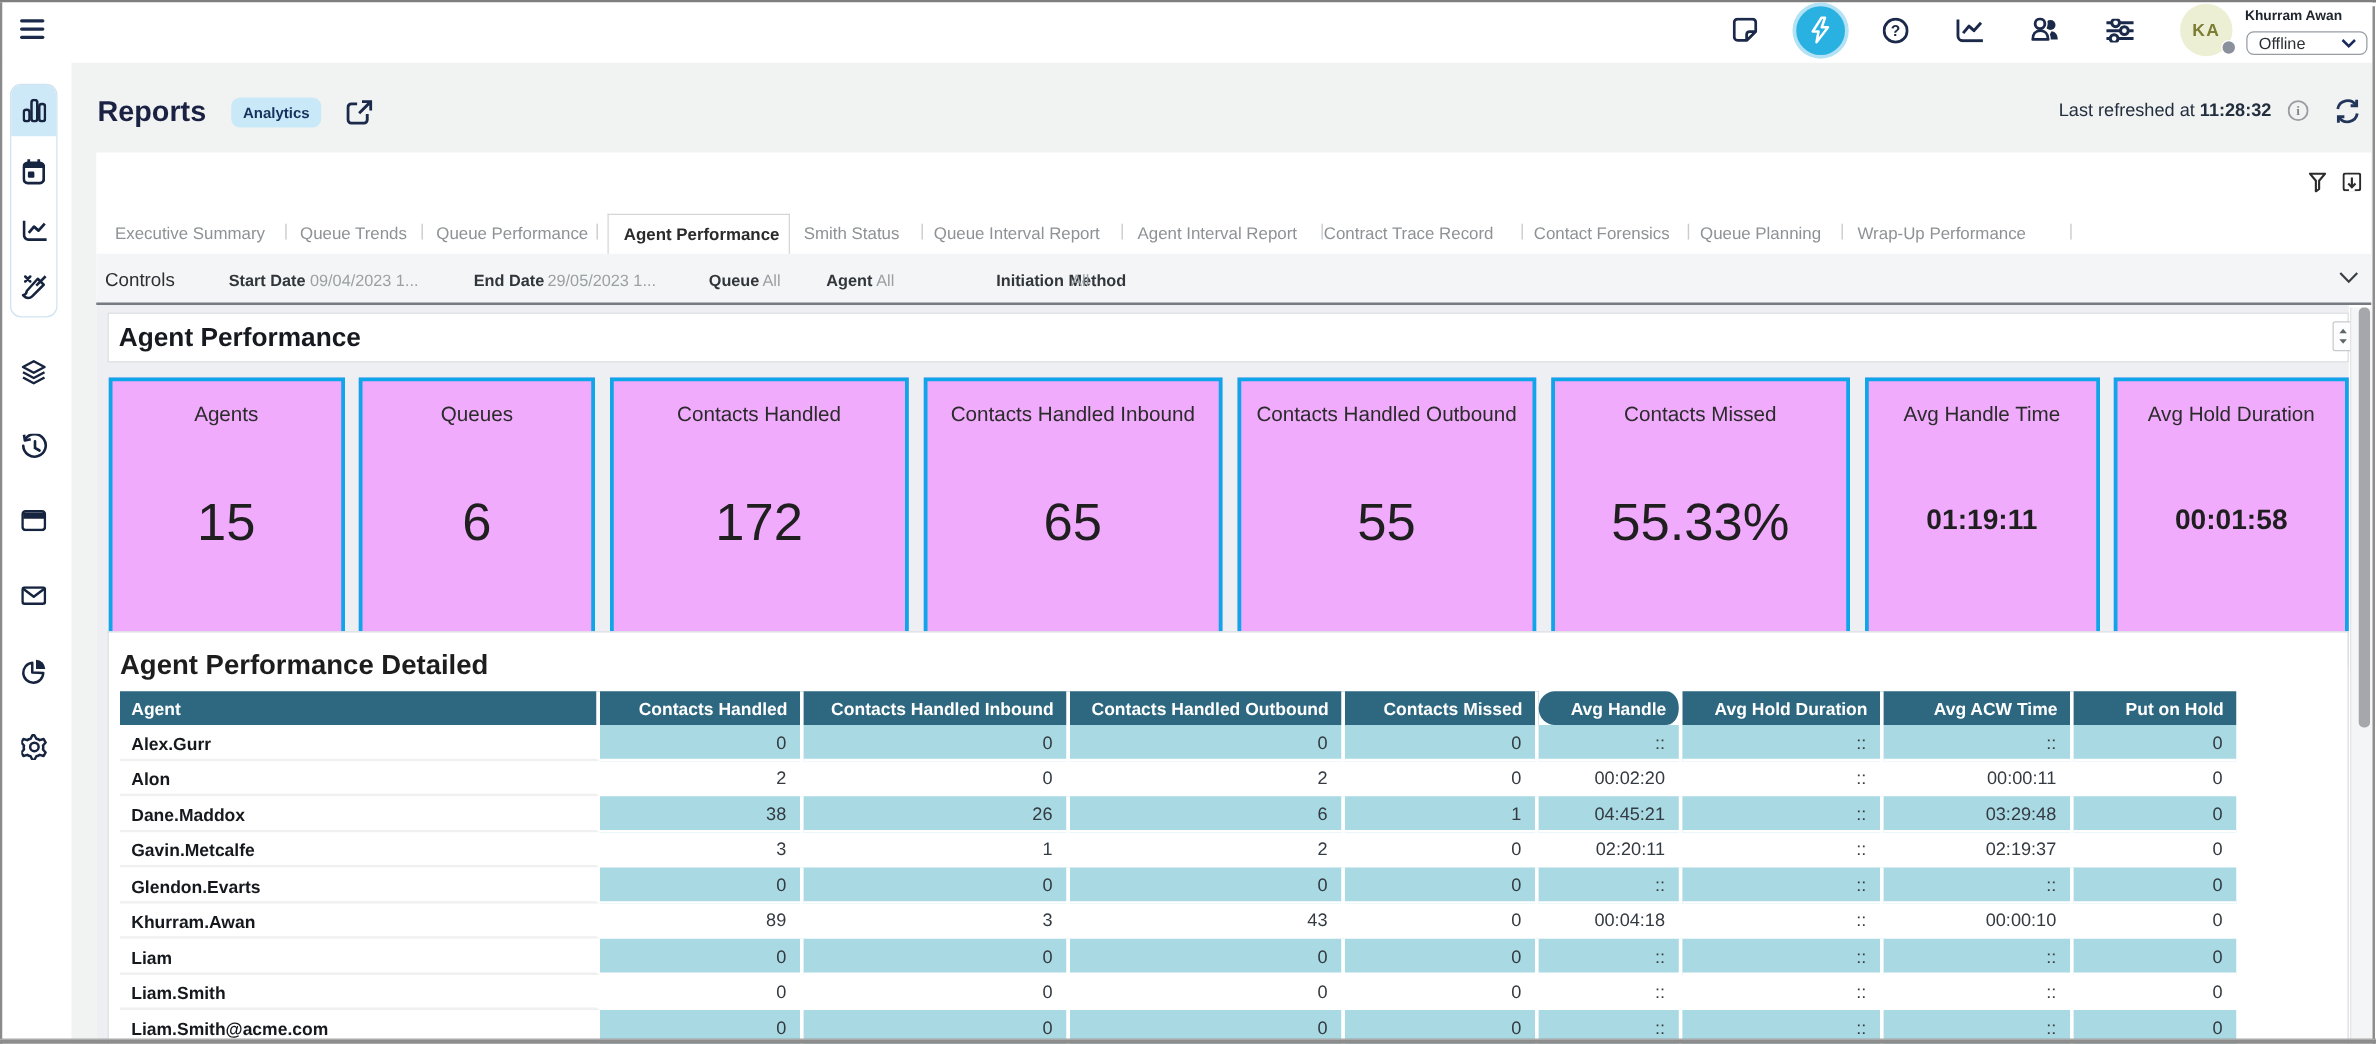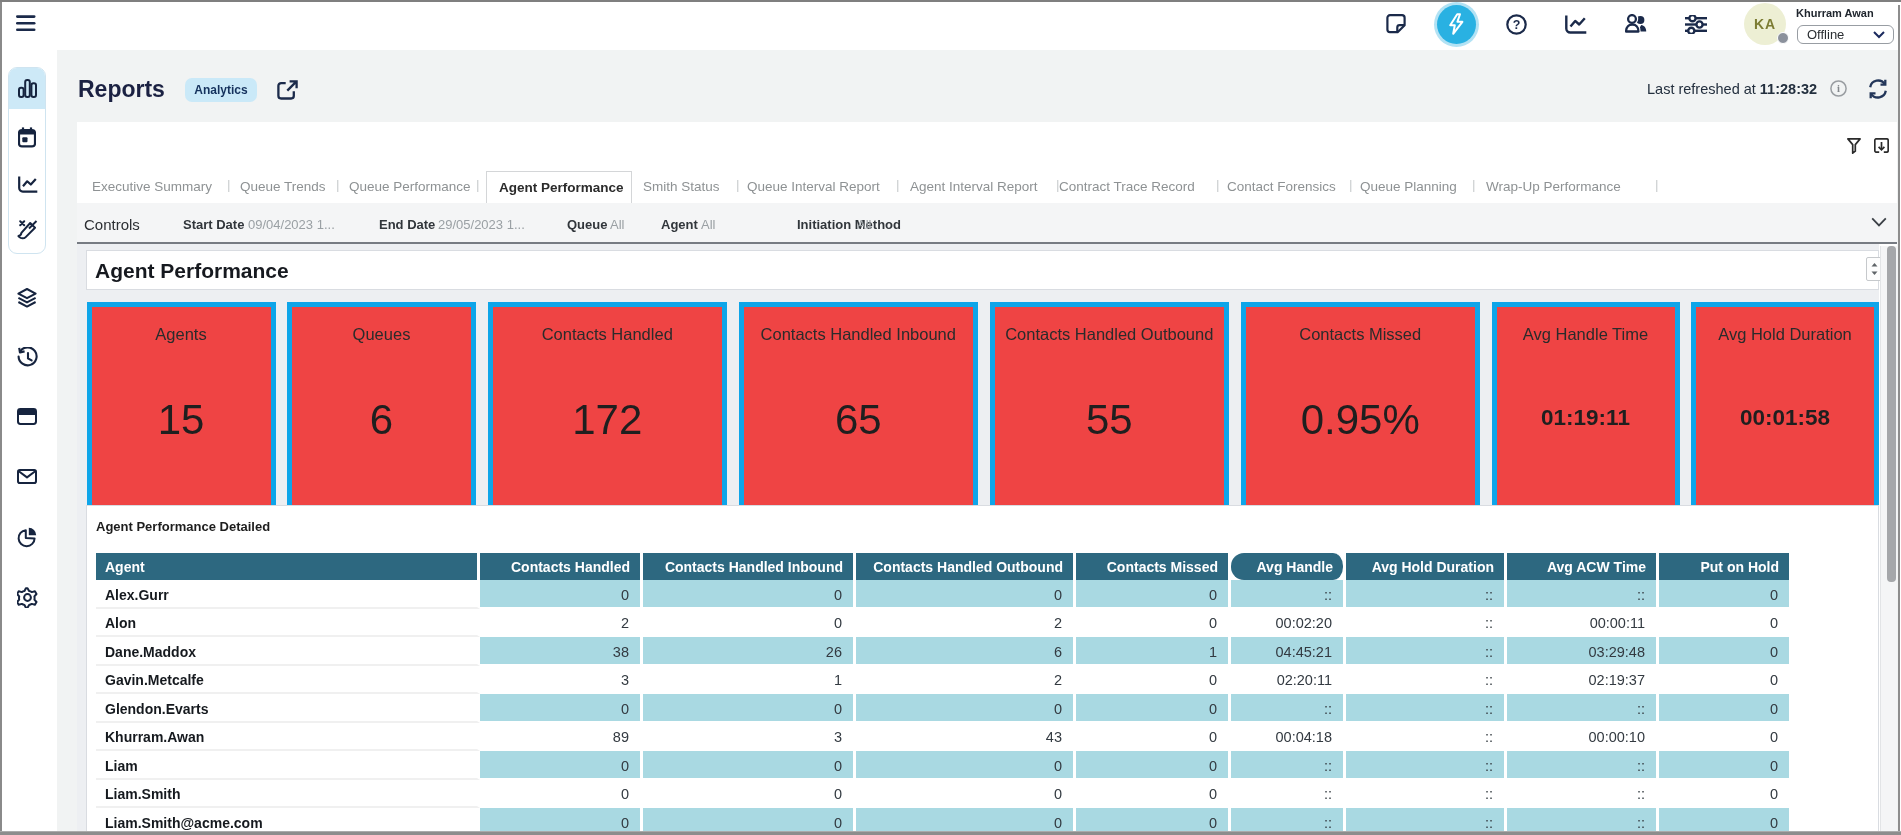--- a/index.html
+++ b/index.html
@@ -31,30 +31,30 @@
   #controls { position:absolute; left:0; top:81px; width:1820px; height:41px; background:#f4f5f6;
     border-bottom:2px solid #767b82; font-size:13px; }
   #controls .lbl { position:absolute; top:14px; font-weight:bold; color:#31363b; white-space:nowrap;}
   #controls .val { position:absolute; top:14px; color:#9aa0a4; white-space:nowrap;}
   #embed { position:absolute; left:0; top:122px; width:1802px; height:591px; background:#edeff2; }
   #qs-title { position:absolute; left:9px; top:6px; width:1793px; height:40px; background:#fff;
     border:1px solid #d9dce1; }
   #qs-title b { position:absolute; left:8px; top:8px; font-size:21px; color:#16191f; }
   #spinner { position:absolute; left:1779px; top:6px; width:17px; height:24px; background:#fdfdfd;
     border:1px solid #c6c9cc; border-radius:2px; }
-  .card { position:absolute; top:58px; height:232px; background:#ef4444; border:5px solid #0ea5e9; }
+  .card { position:absolute; top:58px; height:232px; background:#f0abfc; border:3px solid #0ea5e9; }
   .card .ct { position:absolute; top:18px; left:0; width:100%; text-align:center;
     font-size:16.5px; color:#2b2b2b; }
   .card .cv { position:absolute; top:89px; left:0; width:100%; text-align:center;
     font-size:42px; color:#1f1f1f; }
   .card .cv2 { position:absolute; top:98px; left:0; width:100%; text-align:center;
     font-size:22.5px; font-weight:bold; color:#1f1f1f; }
   #detail { position:absolute; left:9px; top:261px; width:1793px; height:340px; background:#fff;
     border:1px solid #d9dce1; border-bottom:none;}
-  #detail h3 { position:absolute; left:9px; top:13px; font-size:13px; color:#1d1d1d; }
+  #detail h3 { position:absolute; left:9px; top:13px; font-size:22px; color:#1d1d1d; }
   #dtable { position:absolute; left:9px; top:47px; border-collapse:separate; border-spacing:0;
     font-size:14.5px; table-layout:fixed; }
   #dtable th { background:#2d6880; color:#fff; font-weight:bold; height:27px; padding:0 10px; font-size:14px;
     text-align:right; border-right:3px solid #fff; white-space:nowrap; overflow:hidden; }
   #dtable th.agent { text-align:left; padding-left:9px; }
   #dtable td { height:28.5px; padding:3px 11px 0 11px; text-align:right; color:#333a41;
     border-right:3px solid #fff; border-bottom:2px solid #fff; white-space:nowrap; overflow:hidden;}
   #dtable td.agent { text-align:left; font-weight:bold; color:#15191e; font-size:14px; padding-left:12px;
     background:#fff !important; border-bottom:2px solid #f0f0f0; padding-left:9px; }
   #dtable tr.odd td { background:#a9d9e2; }
@@ -277,21 +277,21 @@
     <div class="card" style="left:661.5px; width:239.5px;">
         <div class="ct">Contacts Handled Inbound</div>
         <div class="cv">65</div>
       </div>
     <div class="card" style="left:912.5px; width:239.5px;">
         <div class="ct">Contacts Handled Outbound</div>
         <div class="cv">55</div>
       </div>
     <div class="card" style="left:1163.5px; width:239.5px;">
         <div class="ct">Contacts Missed</div>
-        <div class="cv">0.95%</div>
+        <div class="cv">55.33%</div>
       </div>
     <div class="card" style="left:1414.5px; width:188px;">
         <div class="ct">Avg Handle Time</div>
         <div class="cv2">01:19:11</div>
       </div>
     <div class="card" style="left:1614px; width:188px;">
         <div class="ct">Avg Hold Duration</div>
         <div class="cv2">00:01:58</div>
       </div>
     <div id="detail">

